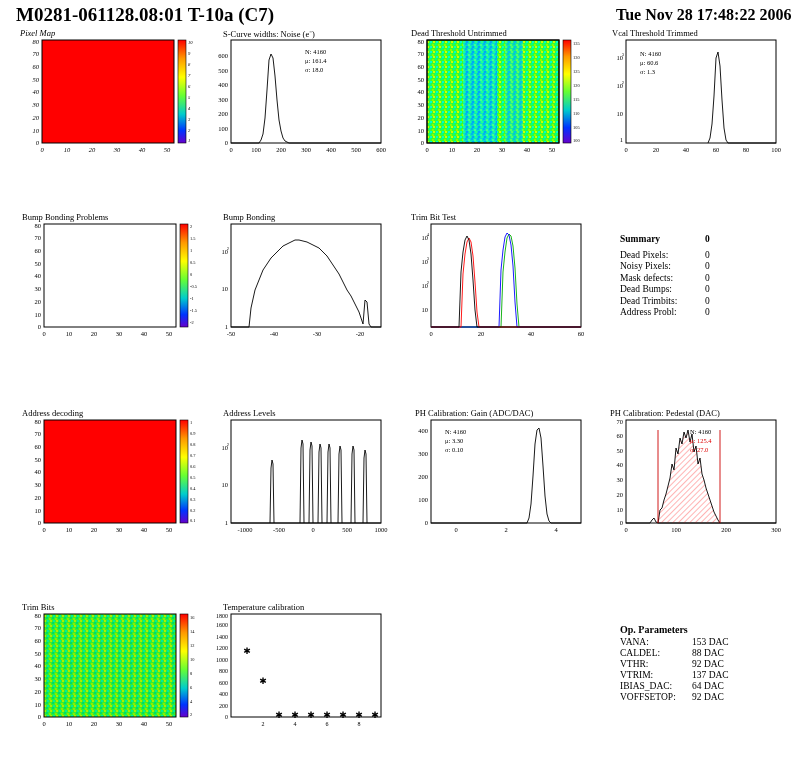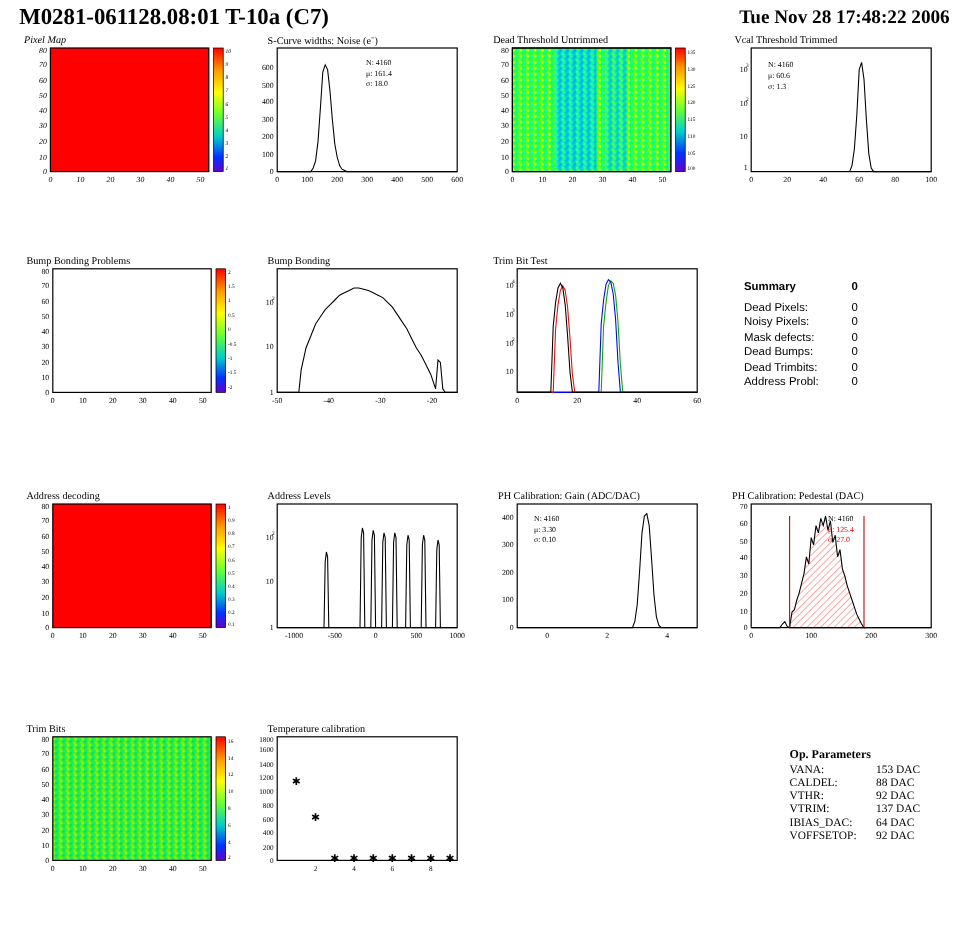--- a/index.html
+++ b/index.html
@@ -1,21 +1,21 @@
 <!DOCTYPE html>
 <html><head>
 <meta charset="utf-8">
 <style>
   html,body{margin:0;padding:0;background:#ffffff;}
   body{width:796px;height:772px;position:relative;font-family:"Liberation Serif",serif;color:#000;}
   .title{position:absolute;left:16px;top:4px;font-size:19px;font-weight:bold;font-family:"Liberation Serif",serif;}
   .datestamp{position:absolute;left:616px;top:6px;font-size:16px;font-weight:bold;font-family:"Liberation Serif",serif;}
   .panel{position:absolute;}
   .ptitle{font-size:8.5px;font-family:"Liberation Serif",serif;position:absolute;top:0;left:0;white-space:nowrap;}
-  .summary{position:absolute;font-size:10px;font-family:Liberation Sans, sans-serif;}
+  .summary{position:absolute;font-size:10px;font-family:Liberation Serif, serif;}
   .summary .hdr{font-weight:bold;}
   .summary table{border-collapse:collapse;font-size:9.5px;}
   .summary td{padding:0 0 1.5px 0;}
   .summary td.v{text-align:center;width:60px;}
   .opp{position:absolute;font-size:10px;font-family:"Liberation Serif",serif;}
   .opp .hdr{font-weight:bold;margin-bottom:2px;}
   .opp table{border-collapse:collapse;font-size:9.5px;}
   .opp td{padding:0 0 1px 0;}
   .opp td.lbl{width:72px;}
   .opp td.val{width:52px;}
@@ -543,21 +543,21 @@
       <text x="90" y="116">✱</text>
       <text x="106" y="116">✱</text>
       <text x="122" y="116">✱</text>
       <text x="138" y="116">✱</text>
       <text x="154" y="116">✱</text>
       <text x="170" y="116">✱</text>
     </g>
   </svg>
 </div>
 
-<div class="opp" style="left:620px;top:624px;margin-left:38px;">
+<div class="opp" style="left:620px;top:624px;">
   <div class="hdr">Op. Parameters</div>
   <table>
     <tbody>
         <tr>
       <td class="lbl">VANA:</td>
       <td class="val">153 DAC</td>
     </tr>
     <tr>
       <td class="lbl">CALDEL:</td>
       <td class="val">88 DAC</td>

